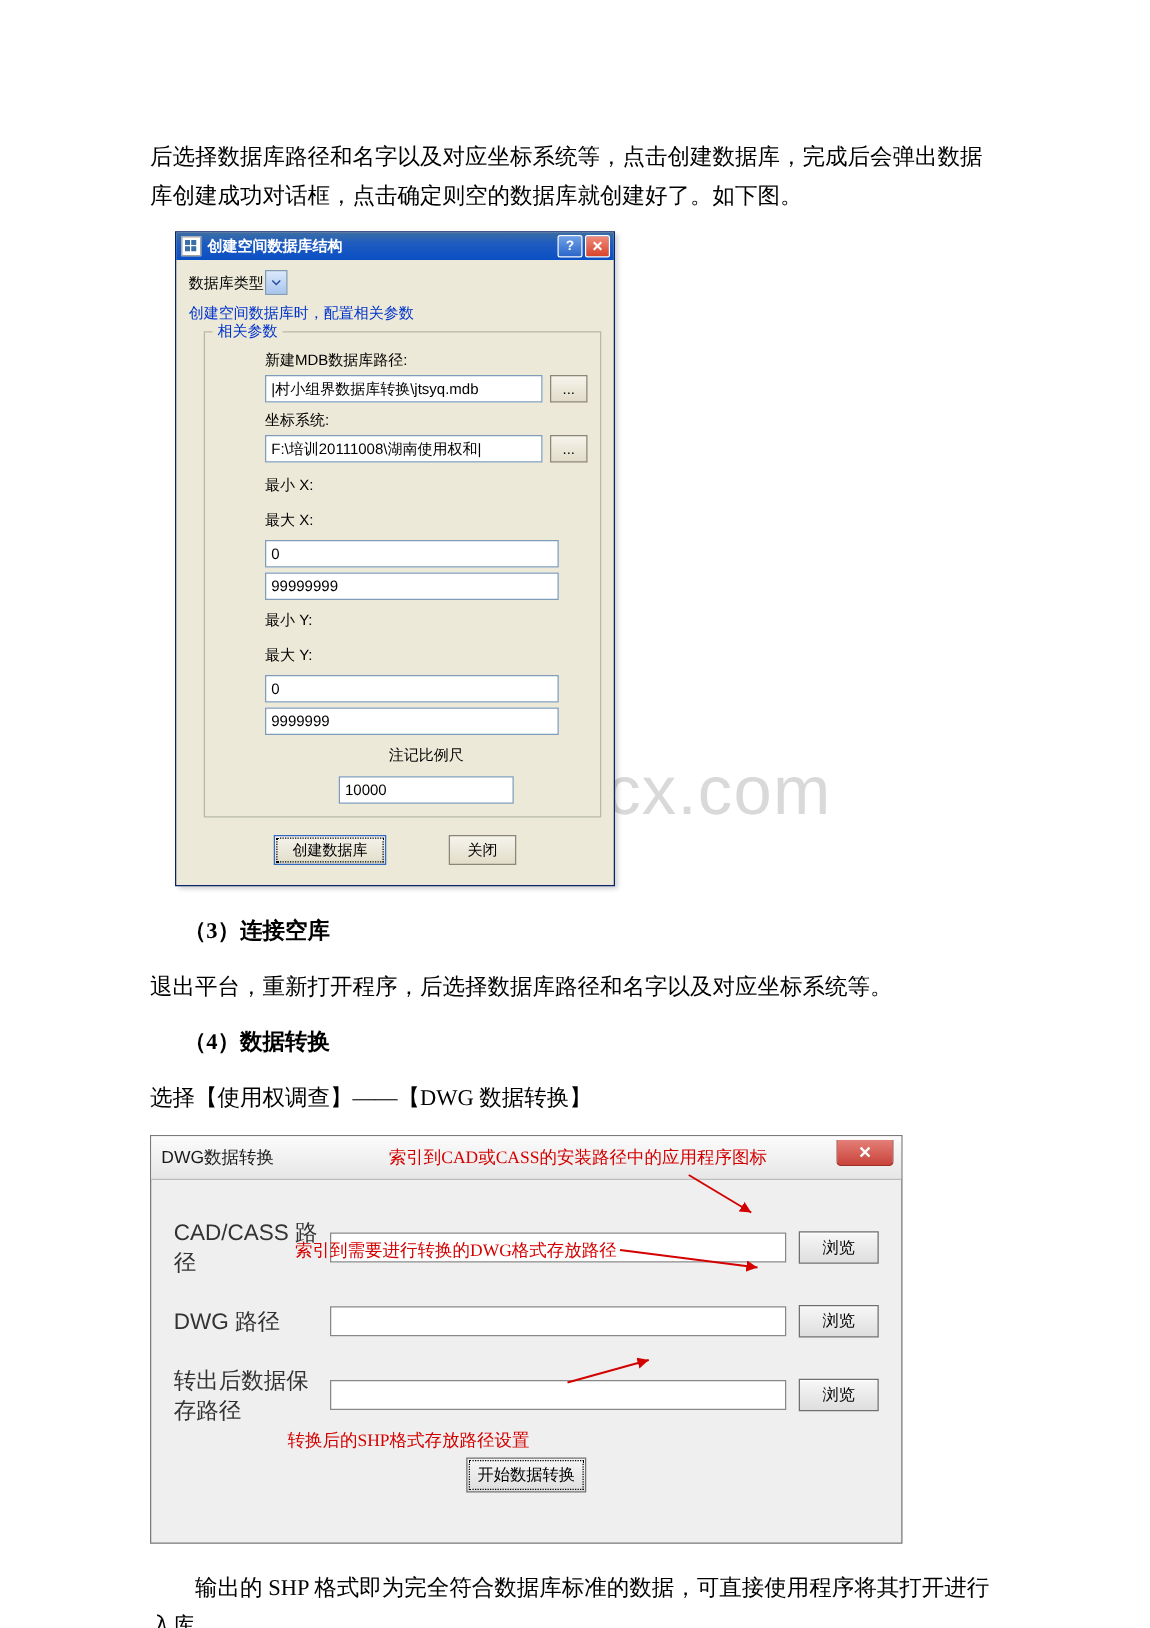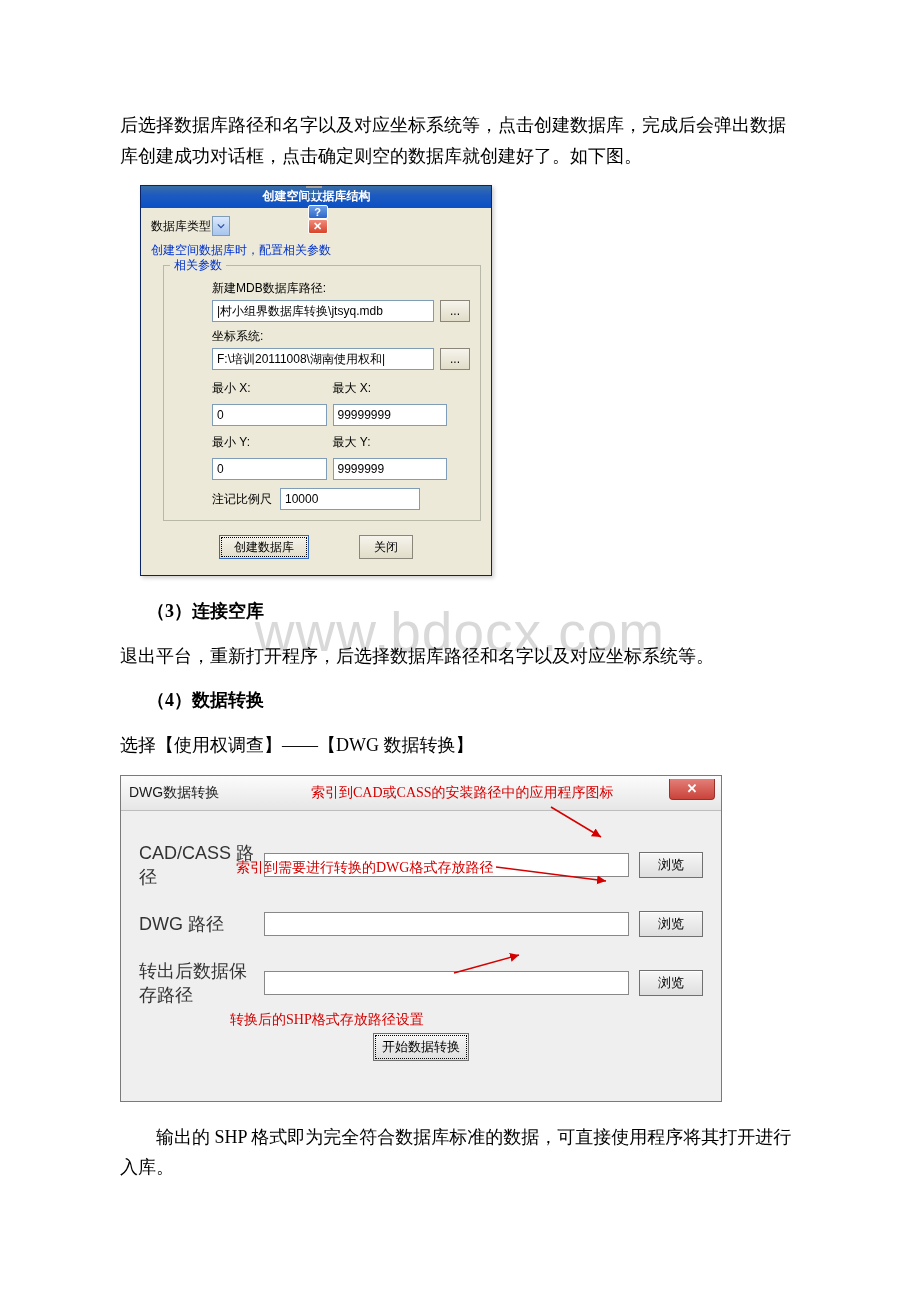--- a/index.html
+++ b/index.html
@@ -39,21 +39,20 @@
   .titlebar {
     background: linear-gradient(to bottom, #3a6ea5, #1e5bbf 40%, #0a4fc5);
     color: #fff;
     display: flex;
     align-items: center;
     height: 22px;
     padding: 0 3px 0 4px;
     font-size: 12px;
     font-weight: bold;
     position: relative;
-    flex-direction: column;
   }
   .titlebar .app-icon {
     width: 14px;
     height: 14px;
     background: #fff;
     margin-right: 5px;
     border: 1px solid #a0a0a0;
     position: relative;
   }
   .titlebar .app-icon::after {
@@ -168,30 +167,31 @@
     height: 20px;
     border: 1px solid #8a867a;
     background: linear-gradient(to bottom,#f6f4ec,#e1ddc9);
     font-size: 12px;
     display: flex;
     align-items: center;
     justify-content: center;
   }
   .xy-grid {
     display: grid;
-    grid-template-columns: 1fr 1fr;
+    grid-template-columns: 1fr;
     gap: 4px 16px;
     width: 225px;
   }
   .xy-grid .txt { width: 100%; }
   .scale-row {
     display: flex;
     align-items: center;
     gap: 8px;
     margin-top: 8px;
+    flex-direction: column;
   }
   .scale-row .txt { width: 130px; flex: none; }
   .dlg-buttons {
     display: flex;
     justify-content: center;
     gap: 50px;
     padding: 2px 0 6px 0;
   }
   .dlg-btn {
     height: 22px;

